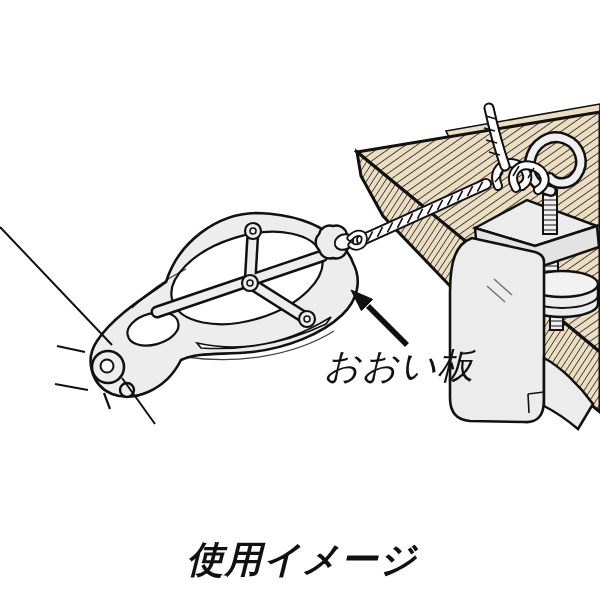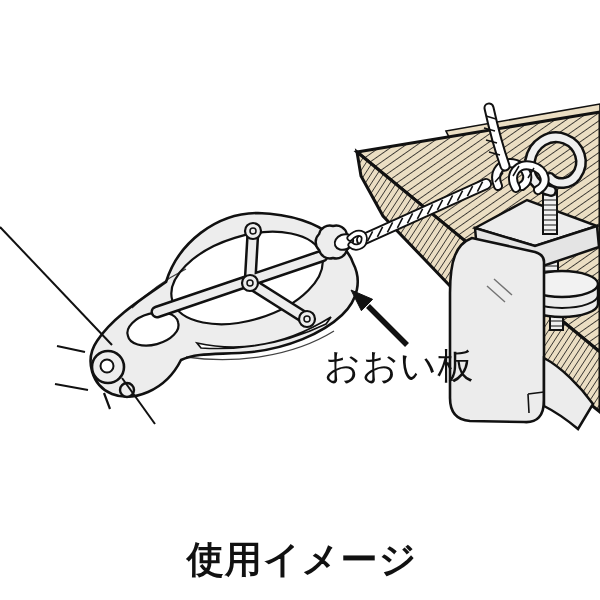--- a/index.html
+++ b/index.html
@@ -1,18 +1,18 @@
 <!DOCTYPE html>
 <html><head>
 <meta charset="utf-8">
 <style>
   html,body{margin:0;padding:0;background:#fff;}
   #stage{
     position:relative;width:600px;height:600px;background:#ffffff;
-    overflow:hidden;font-family:"Liberation Sans","DejaVu Sans",sans-serif;
+    overflow:hidden;font-family:"Liberation Sans","DejaVu Sans",sans-serif;font-style:italic;
   }
   svg{display:block;}
   .jp-label{
     font-family:"Liberation Sans","DejaVu Sans",sans-serif;
     font-size:36px;font-weight:500;fill:#111;letter-spacing:1px;
   }
   .jp-caption{
     font-family:"Liberation Sans","DejaVu Sans",sans-serif;
     font-size:37px;font-weight:700;fill:#111;letter-spacing:1px;
   }

